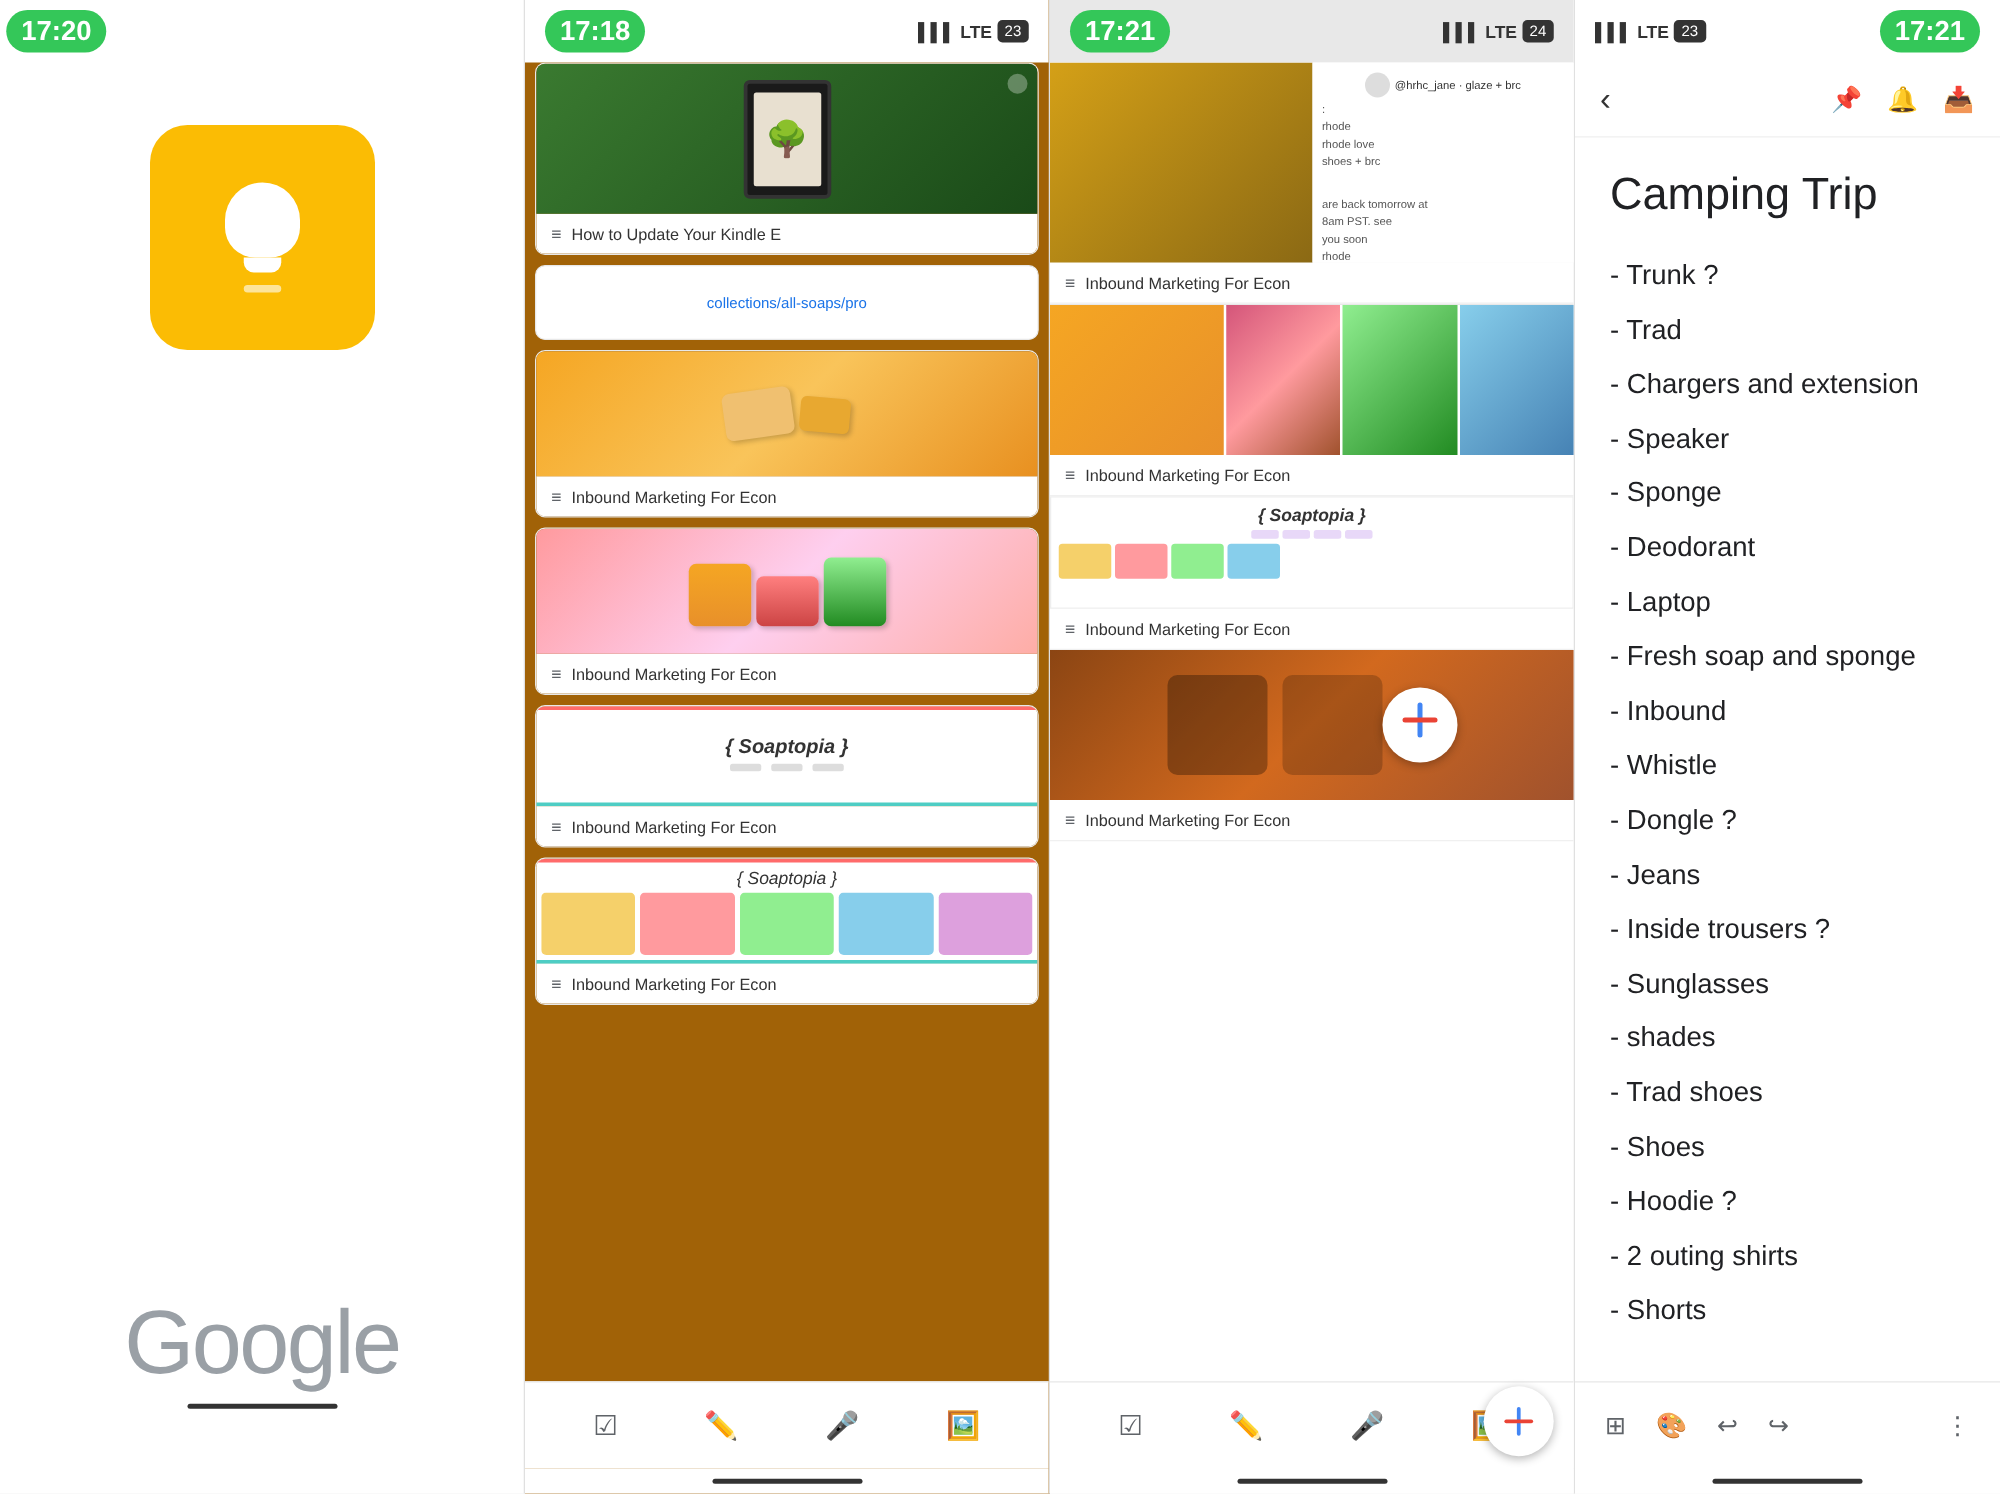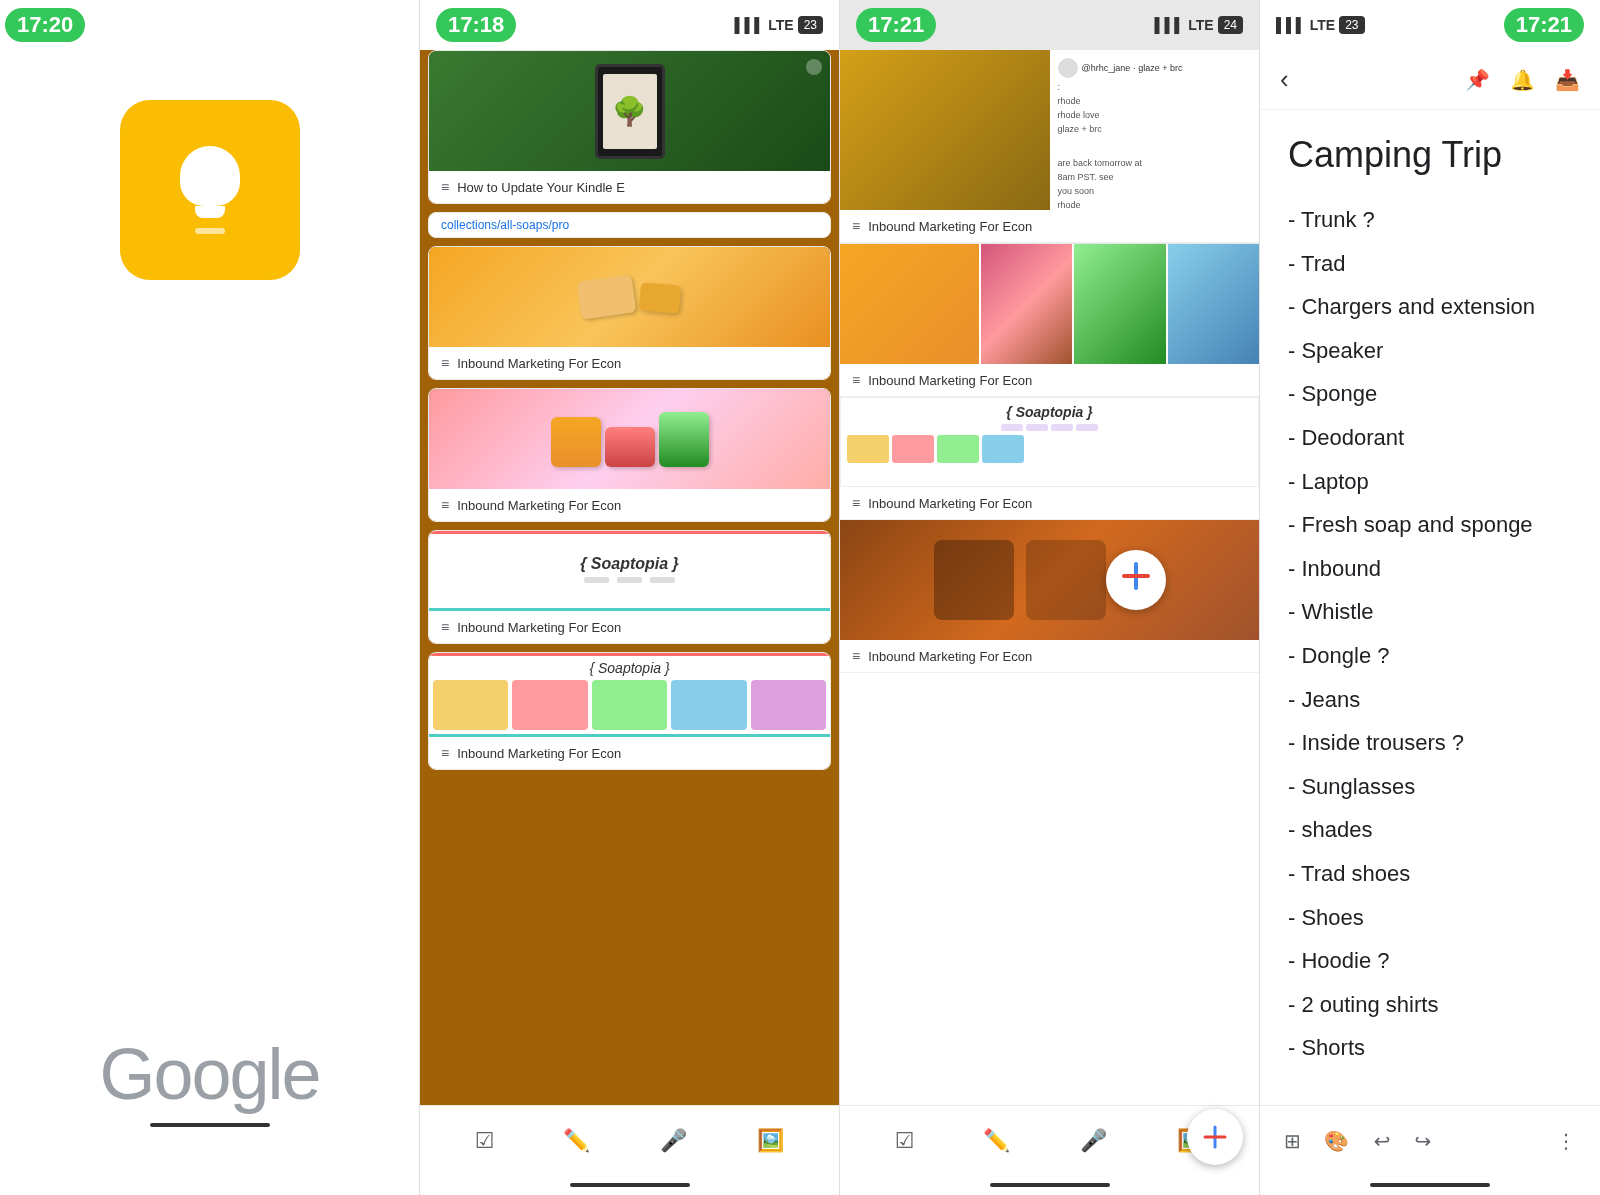--- a/index.html
+++ b/index.html
@@ -184,24 +184,25 @@
     .result-label span {
       font-size: 13px;
       color: #333;
     }
 
     
     .url-bar {
       background: white;
       border: 1px solid #e8e8e8;
       border-radius: 8px;
-      padding: 5px 12px;
+      padding: 22px 12px;
       margin-bottom: 8px;
       font-size: 12px;
       color: #1a73e8;
+      text-align: center;
     }
 
     
     .soap-image {
       width: 100%;
       height: 100px;
       background: linear-gradient(135deg, #f5a623 0%, #f9c45a 50%, #e89020 100%);
       display: flex;
       align-items: center;
       justify-content: center;
@@ -565,29 +566,29 @@
       <span class="battery-badge">24</span>
     </div>
   </div>
 
   <div class="panel-3-scroll">
 
     <div class="social-post-card">
       <div style="height:160px;background:#f8f8f8;display:grid;grid-template-columns:1fr 1fr;gap:0;">
         <div style="background:linear-gradient(135deg,#d4a017,#8b6914);height:160px;"></div>
         <div style="background:white;padding:8px;overflow:hidden;height:160px;">
-          <div style="display:flex;align-items:center;gap:4px;margin-bottom:4px;">
+          <div style="display:flex;align-items:center;gap:4px;margin-bottom:4px;justify-content:center;">
             <div style="width:20px;height:20px;background:#ddd;border-radius:50%;"></div>
             <div style="font-size:9px;color:#333;">@hrhc_jane · glaze + brc</div>
           </div>
           <div>
             <span class="note-line" style="font-size:9px;color:#555;display:block;">:</span>
             <span class="note-line" style="font-size:9px;color:#555;display:block;">rhode</span>
             <span class="note-line" style="font-size:9px;color:#555;display:block;">rhode love</span>
-            <span class="note-line" style="font-size:9px;color:#555;display:block;">glaze + brc</span>
+            <span class="note-line" style="font-size:9px;color:#555;display:block;">shoes + brc</span>
             <span class="note-line" style="font-size:9px;color:#555;display:block;margin-top:24px;">are back tomorrow at</span>
             <span class="note-line" style="font-size:9px;color:#555;display:block;">8am PST. see</span>
             <span class="note-line" style="font-size:9px;color:#555;display:block;">you soon</span>
             <span class="note-line" style="font-size:9px;color:#555;display:block;">rhode</span>
             <span class="note-line" style="font-size:9px;color:#555;display:block;">rhode</span>
             <span class="note-line" style="font-size:9px;color:#555;display:block;">* ...</span>
           </div>
 
         </div>
       </div>

